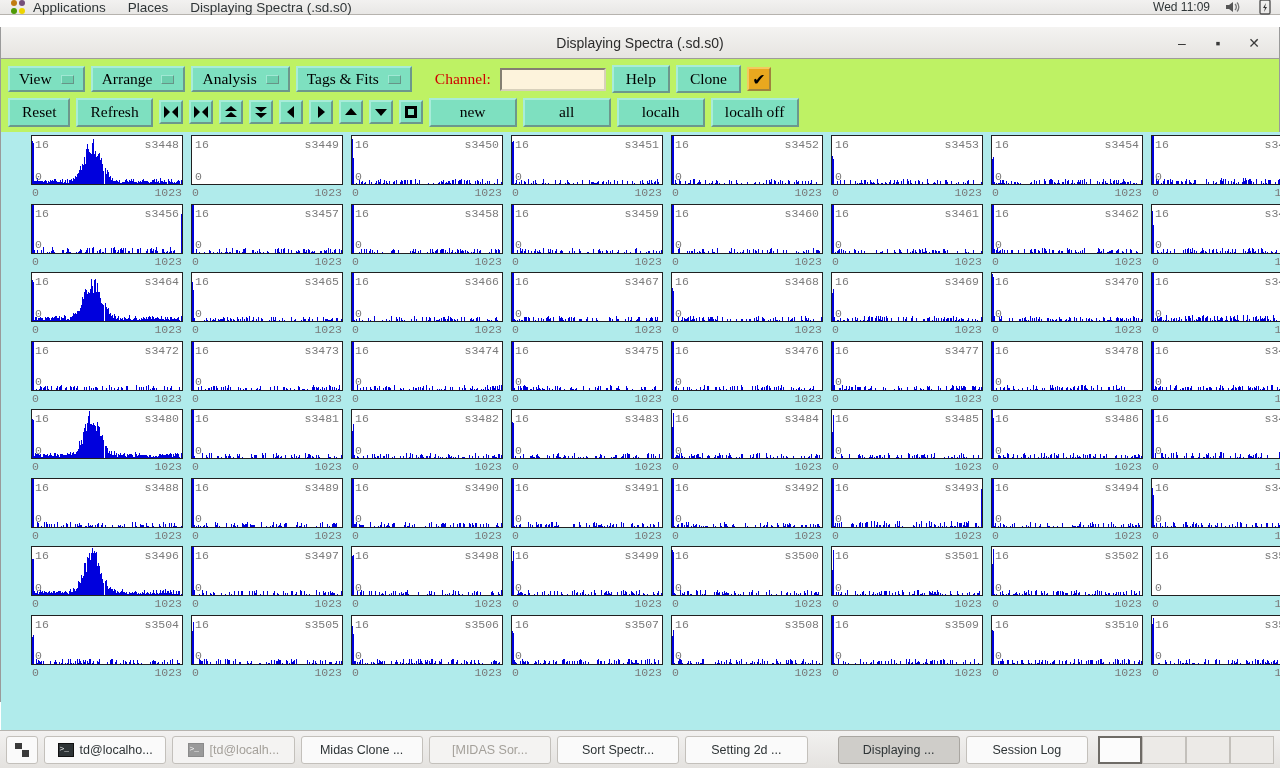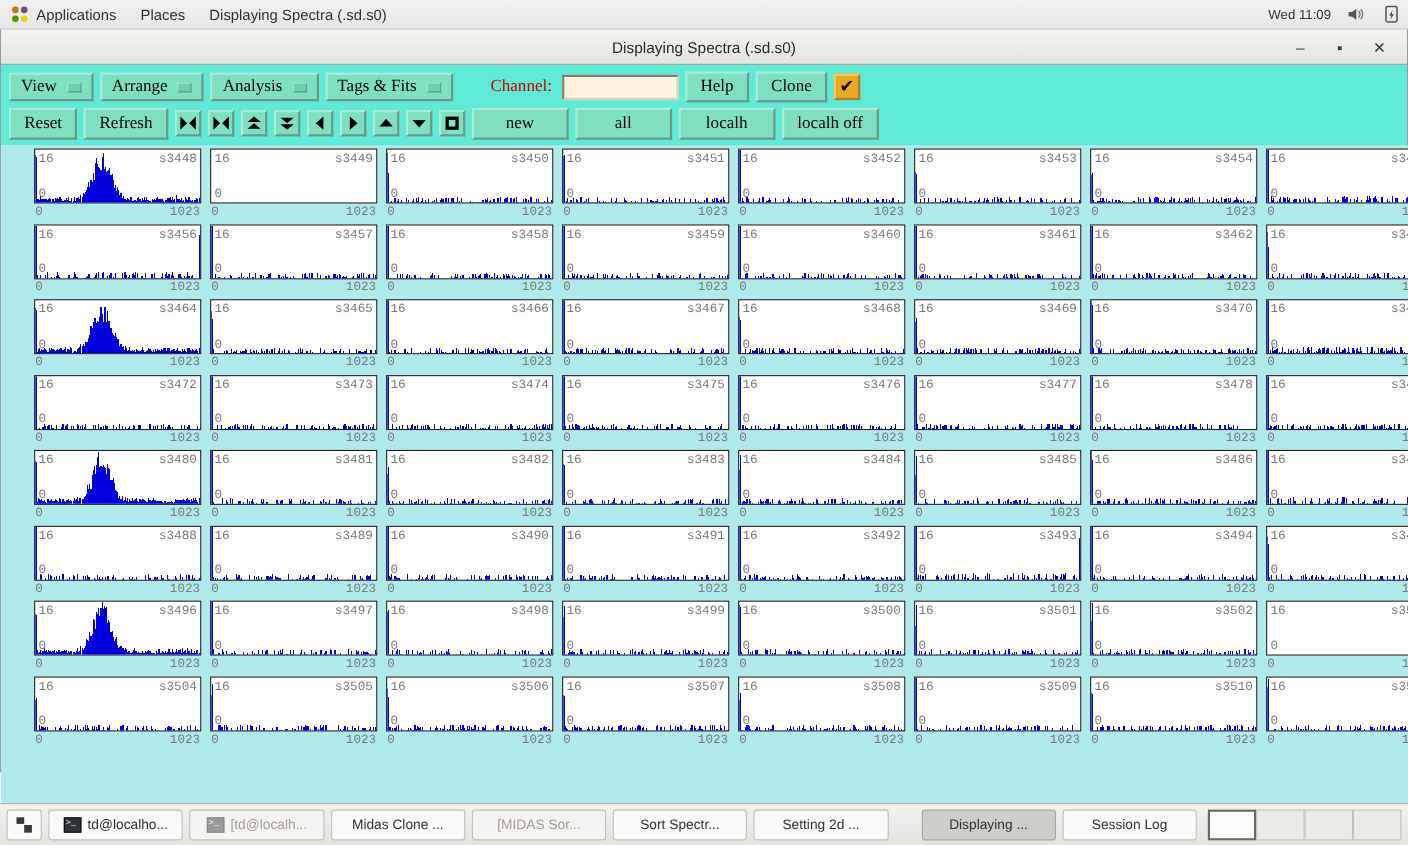--- a/index.html
+++ b/index.html
@@ -6,21 +6,21 @@
   html, body {
     margin: 0; padding: 0;
     width: 1280px; height: 768px;
     overflow: hidden;
     font-family: "Liberation Sans", sans-serif;
     background: #ffffff;
   }
 
   
   #gnome-panel {
-    position: absolute; left: 0; top: 0; width: 1280px; height: 27px;
+    position: absolute; left: 0; top: 0; width: 1280px; height: 15px;
     background: linear-gradient(to bottom, #f2f1f0 0%, #e8e7e5 100%);
     border-bottom: 1px solid #b6b3ae;
     display: flex; align-items: center;
     font-size: 13.5px; color: #2e3436;
   }
   .panel-item { padding: 0 11px; height: 27px; display: flex; align-items: center; gap: 7px; }
   .panel-spacer { flex: 1 1 auto; }
   #gnome-logo { width: 15px; height: 15px; position: relative; display:inline-block; }
   #gnome-logo i { position:absolute; width:6px; height:6px; border-radius:50%; display:block; }
   #gnome-logo i:nth-child(1){ left:0; top:0; background:#c17d11; }
@@ -42,40 +42,40 @@
     background: linear-gradient(to bottom, #f4f3f1 0%, #e6e4e1 100%);
     border-bottom: 1px solid #9e9c98;
     display: flex; align-items: center; justify-content: center;
     position: relative;
     font-size: 14px; color: #2b2b2b;
   }
   #win-controls { position:absolute; right: 6px; top:0; height:32px; display:flex; align-items:center; gap: 18px; padding-right:10px;}
   .winbtn { width: 18px; height:18px; display:flex; align-items:center; justify-content:center; color:#3a3a3a; font-size:14px; cursor:default;}
 
   
-  #toolbar { width:100%; background:#5eead4; padding: 5px 0 1px 4px; }
+  #toolbar { width:100%; background:#bef264; padding: 5px 0 1px 4px; }
   .tb-row { display:flex; align-items:center; gap:6px; padding: 1px 0 4px 3px; }
   .mbtn {
     background:#7ee0c0; border: 2px outset #a8ecd9;
     font-family:"Liberation Serif", serif; font-size:15.5px; color:#000;
     padding: 3px 9px; display:flex; align-items:center; gap:9px;
     cursor: default; line-height:1.05;
   }
   .mbtn.menu::after {
     content:""; width:11px; height:7px; background:#6ccfae;
     border:1px outset #a0e8d4; display:inline-block;
   }
   .mbtn.plain { padding: 4px 12px; justify-content: center; }
   .mbtn.wide  { padding: 4px 0; width: 88px; justify-content:center; }
   .arrowbtn {
     width:24px; height:24px; background:#7ee0c0; border:2px outset #a8ecd9;
     display:flex; align-items:center; justify-content:center; cursor:default;
   }
   .arrowbtn svg { display:block; }
-  #channel-label { color:#d00000; font-family:"Liberation Serif", serif; font-size:15.5px; margin-left:28px; }
+  #channel-label { color:#d00000; font-family:"Liberation Serif", serif; font-size:15.5px; margin-left:17px; }
   #channel-input {
     width: 106px; height: 23px; background:#fdf3dc; border:2px inset #d8d0bb;
     margin-left: 3px; font-size:13px; padding: 0 4px;
     font-family:"Liberation Serif", serif;
   }
   #check-toggle {
     width:24px; height:24px; background:#e9a81f; border:2px outset #f3c95e;
     display:flex; align-items:center; justify-content:center; font-size:16px;
     color:#000; cursor:default;
   }

